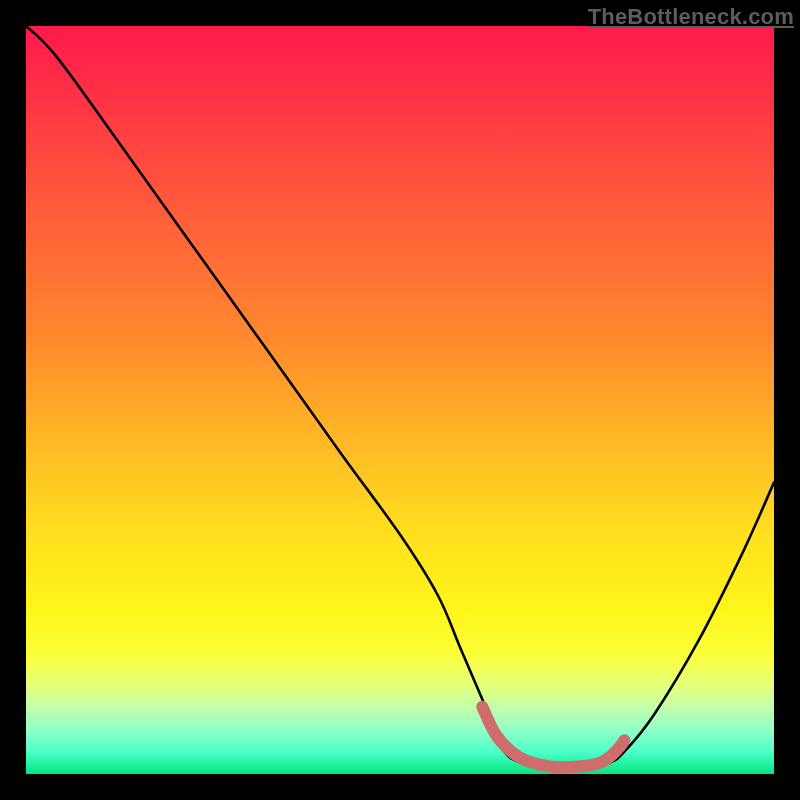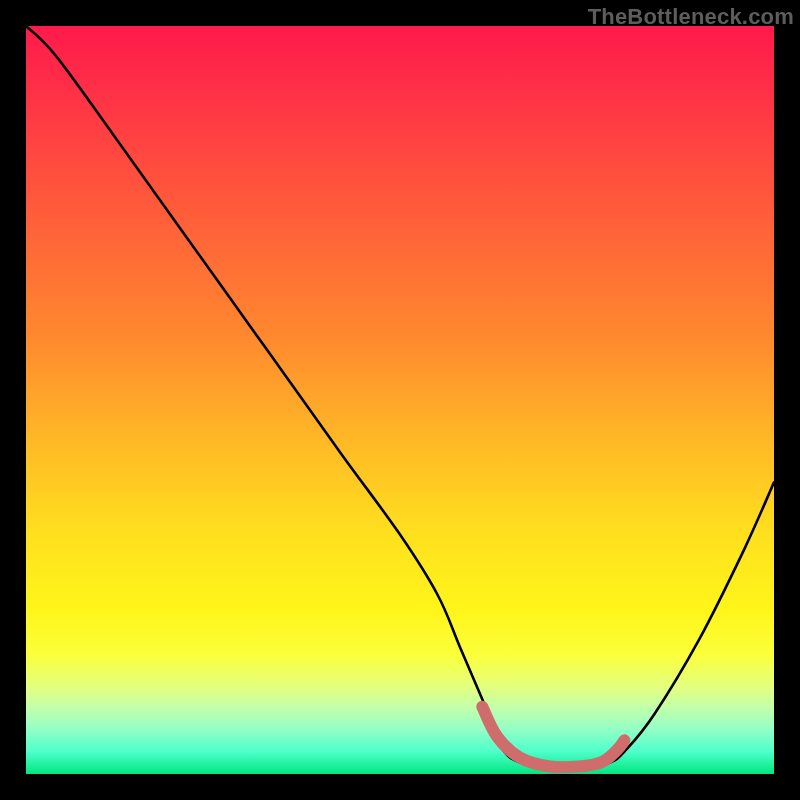--- a/index.html
+++ b/index.html
@@ -19,20 +19,21 @@
   }
   .watermark {
     position: absolute;
     top: 4px;
     right: 6px;
     color: #5d5d5d;
     font-size: 22px;
     font-weight: 600;
     letter-spacing: 0.2px;
     z-index: 10;
+    text-decoration: underline;
   }
   .plot-area {
     position: absolute;
     left: 26px;
     top: 26px;
     width: 748px;   
     height: 748px;  
     overflow: hidden;
   }
   .gradient {

